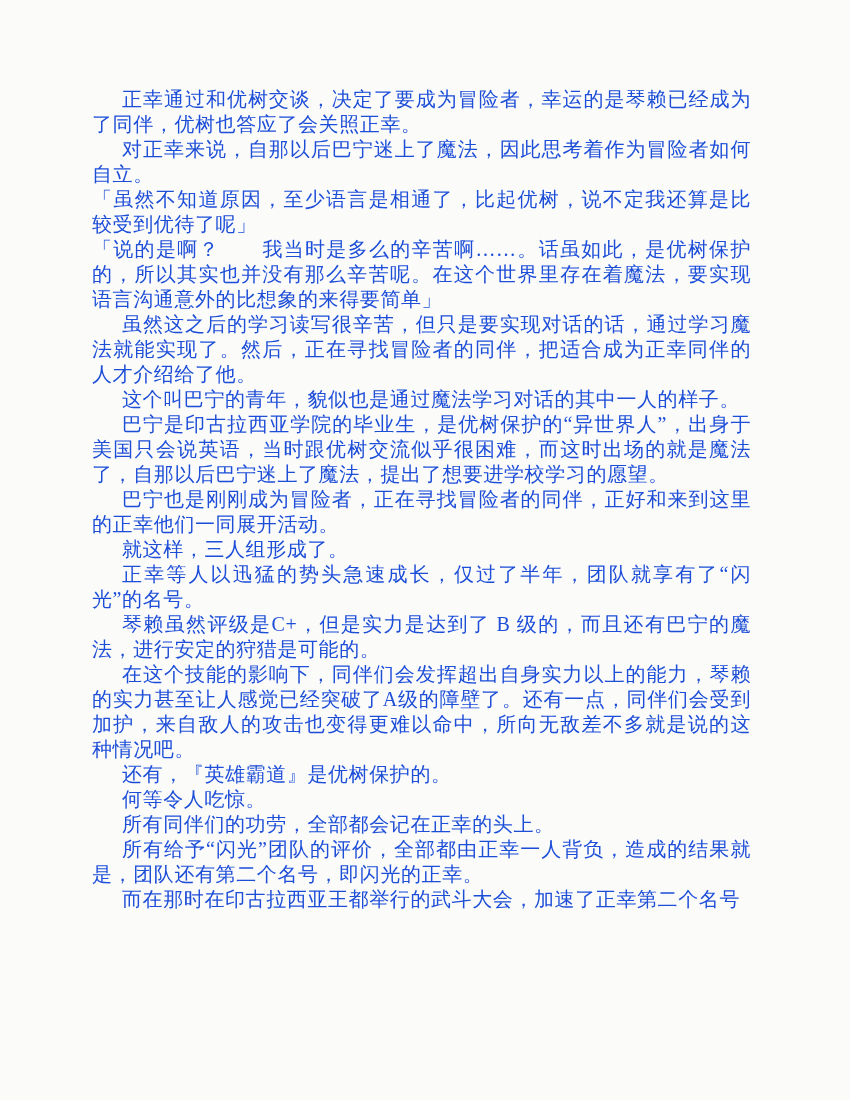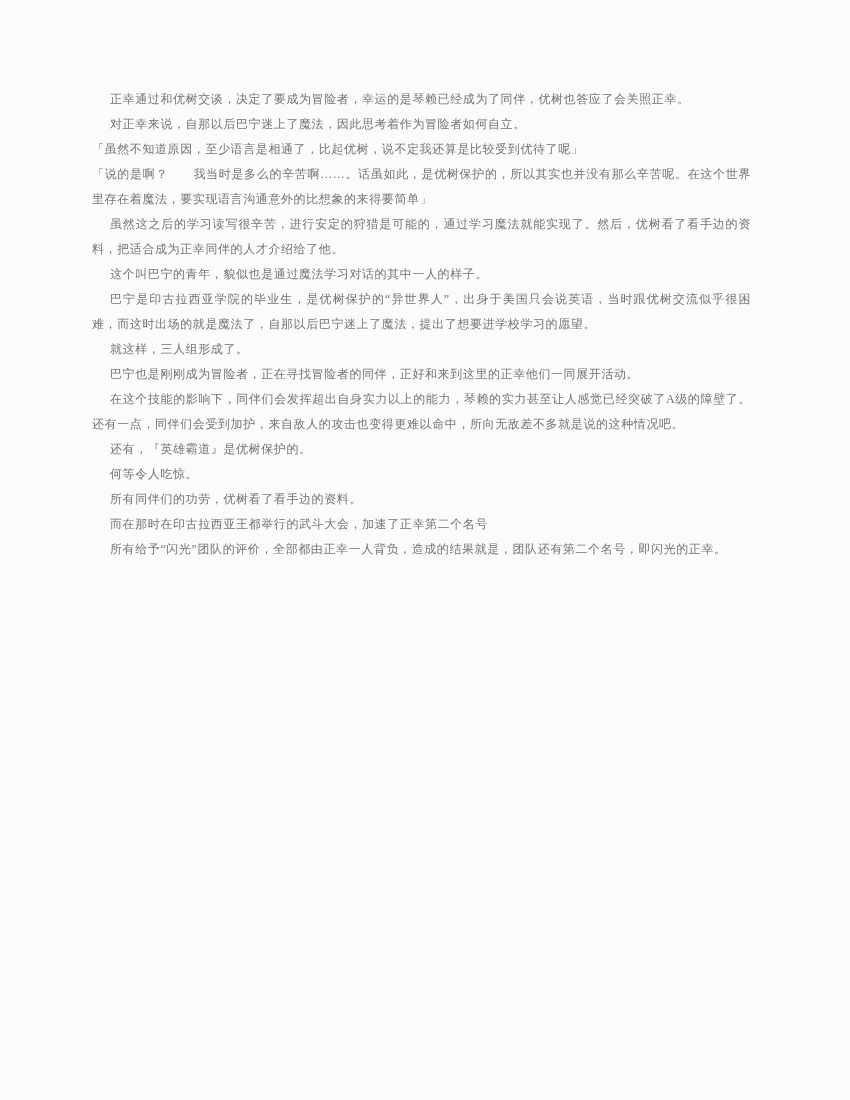--- a/index.html
+++ b/index.html
@@ -17,45 +17,47 @@
     padding: 87px 99px 0 92px;
     background: #fbfbfa;
   }
   .text-block {
     width: 100%;
   }
   p.para {
     margin: 0;
     padding: 0;
     font-family: "Liberation Serif", "DejaVu Serif", serif;
-    font-size: 12px;
+    font-size: 20px;
     line-height: 25px;
     letter-spacing: 0.6px;
-    color: #737373;
+    color: #1d4ed8;
     text-align: justify;
     word-break: break-all;
   }
   p.para.indent {
     text-indent: 1.5em;
   }
 </style>
 </head>
 <body>
 
 <div class="page">
   <div class="text-block">
     <p class="para indent">正幸通过和优树交谈，决定了要成为冒险者，幸运的是琴赖已经成为了同伴，优树也答应了会关照正幸。</p>
     <p class="para indent">对正幸来说，自那以后巴宁迷上了魔法，因此思考着作为冒险者如何自立。</p>
     <p class="para">「虽然不知道原因，至少语言是相通了，比起优树，说不定我还算是比较受到优待了呢」</p>
     <p class="para">「说的是啊？　　我当时是多么的辛苦啊……。话虽如此，是优树保护的，所以其实也并没有那么辛苦呢。在这个世界里存在着魔法，要实现语言沟通意外的比想象的来得要简单」</p>
-    <p class="para indent">虽然这之后的学习读写很辛苦，进行安定的狩猎是可能的，通过学习魔法就能实现了。然后，优树看了看手边的资料，把适合成为正幸同伴的人才介绍给了他。</p>
+    <p class="para indent">虽然这之后的学习读写很辛苦，但只是要实现对话的话，通过学习魔法就能实现了。然后，正在寻找冒险者的同伴，把适合成为正幸同伴的人才介绍给了他。</p>
     <p class="para indent">这个叫巴宁的青年，貌似也是通过魔法学习对话的其中一人的样子。</p>
     <p class="para indent">巴宁是印古拉西亚学院的毕业生，是优树保护的“异世界人”，出身于美国只会说英语，当时跟优树交流似乎很困难，而这时出场的就是魔法了，自那以后巴宁迷上了魔法，提出了想要进学校学习的愿望。</p>
+    <p class="para indent">巴宁也是刚刚成为冒险者，正在寻找冒险者的同伴，正好和来到这里的正幸他们一同展开活动。</p>
     <p class="para indent">就这样，三人组形成了。</p>
-    <p class="para indent">巴宁也是刚刚成为冒险者，正在寻找冒险者的同伴，正好和来到这里的正幸他们一同展开活动。</p>
+    <p class="para indent">正幸等人以迅猛的势头急速成长，仅过了半年，团队就享有了“闪光”的名号。</p>
+    <p class="para indent">琴赖虽然评级是C+，但是实力是达到了 B 级的，而且还有巴宁的魔法，进行安定的狩猎是可能的。</p>
     <p class="para indent">在这个技能的影响下，同伴们会发挥超出自身实力以上的能力，琴赖的实力甚至让人感觉已经突破了A级的障壁了。还有一点，同伴们会受到加护，来自敌人的攻击也变得更难以命中，所向无敌差不多就是说的这种情况吧。</p>
     <p class="para indent">还有，『英雄霸道』是优树保护的。</p>
     <p class="para indent">何等令人吃惊。</p>
-    <p class="para indent">所有同伴们的功劳，优树看了看手边的资料。</p>
+    <p class="para indent">所有同伴们的功劳，全部都会记在正幸的头上。</p>
+    <p class="para indent">所有给予“闪光”团队的评价，全部都由正幸一人背负，造成的结果就是，团队还有第二个名号，即闪光的正幸。</p>
     <p class="para indent">而在那时在印古拉西亚王都举行的武斗大会，加速了正幸第二个名号</p>
-    <p class="para indent">所有给予“闪光”团队的评价，全部都由正幸一人背负，造成的结果就是，团队还有第二个名号，即闪光的正幸。</p>
   </div>
 </div>
 
 </body></html>

